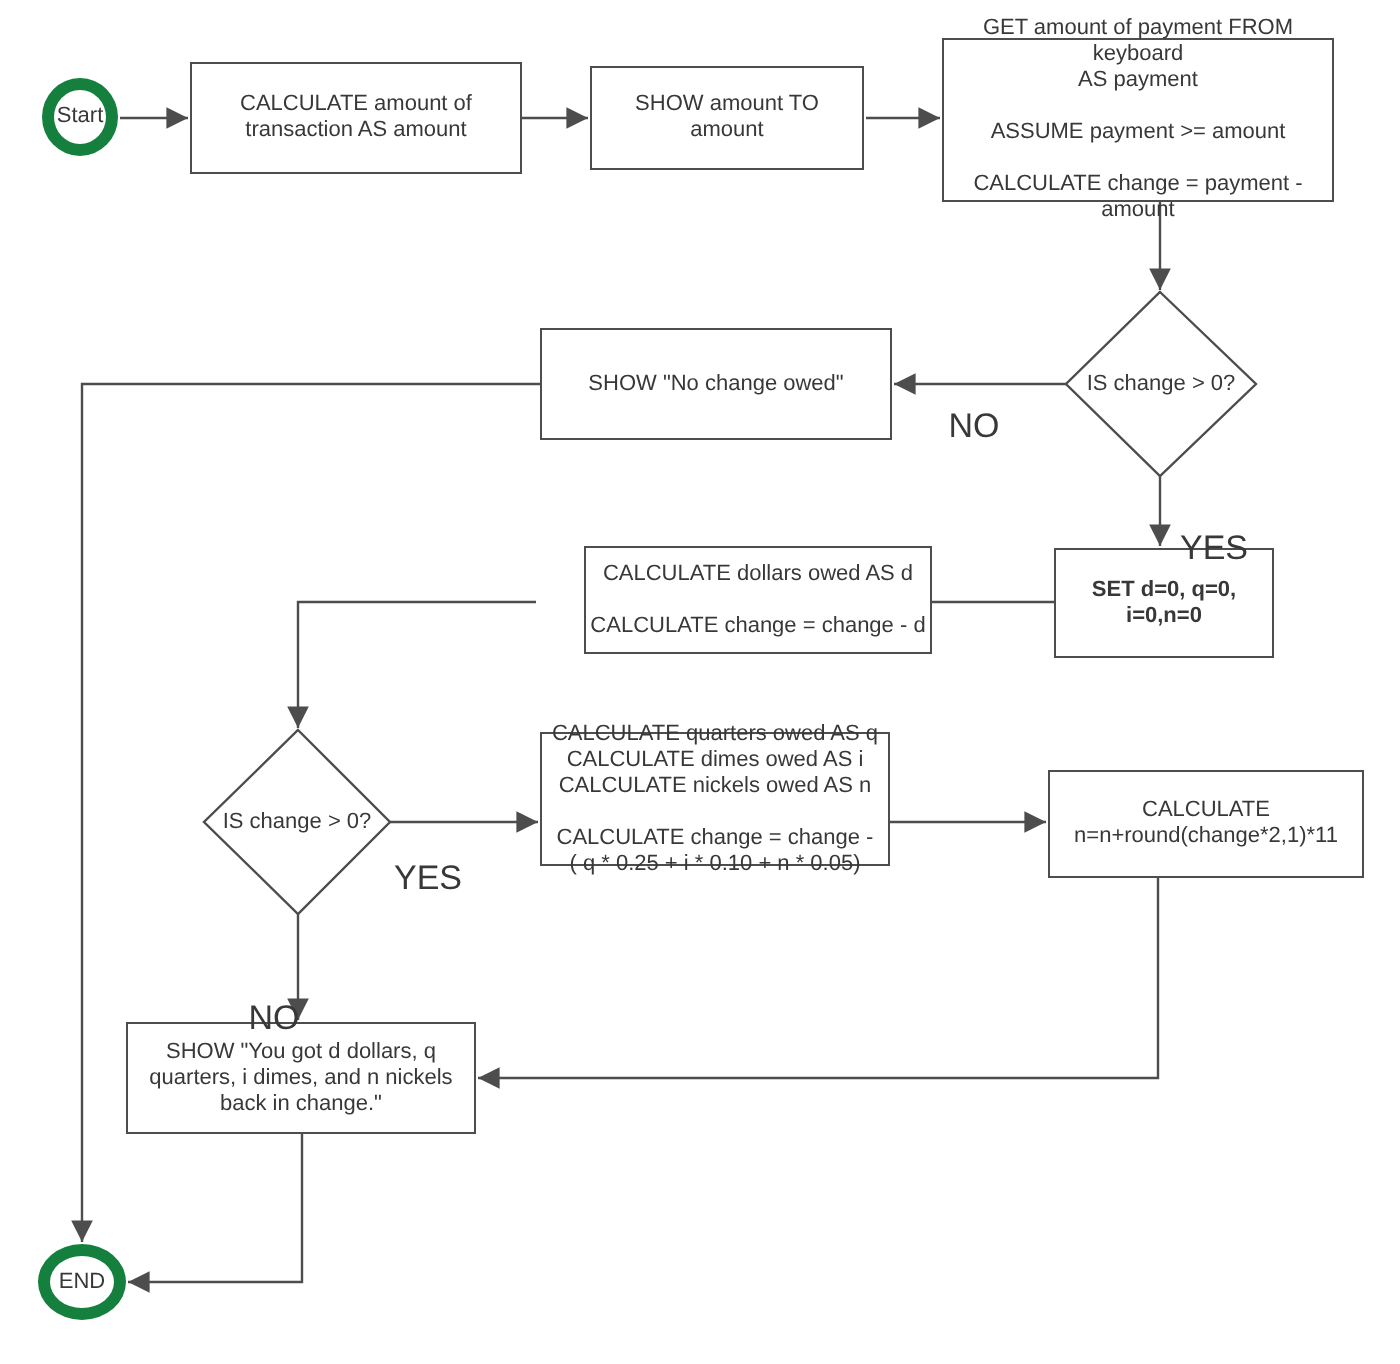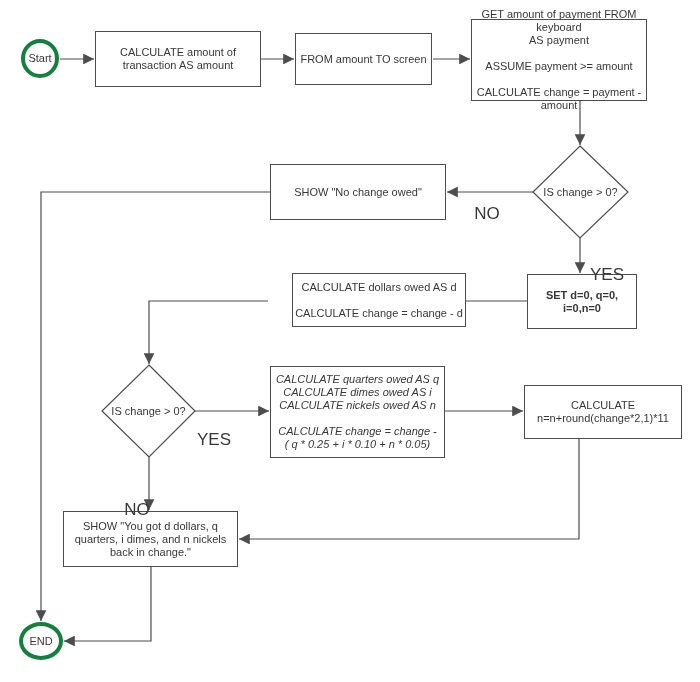--- a/index.html
+++ b/index.html
@@ -32,21 +32,21 @@
     white-space: pre-line;
     text-align: center;
     padding: 0 2px;
   }
   .rect {
     background: #ffffff;
     border: 1px solid #4d4d4d;
   }
   .terminator {
     background: #ffffff;
-    border: 4px solid #15803d;
+    border: 6px solid #15803d;
     border-radius: 50%;
   }
   .diamond-label {
     background: transparent;
   }
   .edge-label {
     position: absolute;
     transform: translate(-50%, -50%);
     color: #383838;
     font-size: 17px;
@@ -101,43 +101,43 @@
   </div>
   <div class="node terminator" style="left:19px; top:622px; width:44px; height:38px;">
     <span class="lbl">END</span>
   </div>
 
   <div class="node rect" style="left:95px; top:31px; width:166px; height:56px;align-items:center;">
     <span class="lbl">CALCULATE amount of
 transaction AS amount</span>
   </div>
   <div class="node rect" style="left:295px; top:33px; width:137px; height:52px;">
-    <span class="lbl">FROM amount TO screen</span>
+    <span class="lbl">SHOW amount TO amount</span>
   </div>
-  <div class="node rect" style="left:471px; top:19px; width:176px; height:82px;">
+  <div class="node rect" style="left:471px; top:19px; width:196px; height:82px;">
     <span class="lbl">GET amount of payment FROM keyboard
 AS payment
 
 ASSUME payment &gt;= amount
 
 CALCULATE change = payment - amount</span>
   </div>
   <div class="node rect" style="left:270px; top:164px; width:176px; height:56px;">
     <span class="lbl">SHOW "No change owed"</span>
   </div>
   <div class="node rect" style="left:527px; top:274px; width:110px; height:55px;font-weight:bold;">
     <span class="lbl">SET d=0, q=0,
 i=0,n=0</span>
   </div>
   <div class="node rect" style="left:268px; top:273px; width:174px; height:54px;margin-left:24px;">
     <span class="lbl">CALCULATE dollars owed AS d
 
 CALCULATE change = change - d</span>
   </div>
-  <div class="node rect" style="left:270px; top:366px; width:175px; height:92px;font-style:italic;">
+  <div class="node rect" style="left:270px; top:366px; width:175px; height:67px;">
     <span class="lbl">CALCULATE quarters owed AS q
 CALCULATE dimes owed AS i
 CALCULATE nickels owed AS n
 
 CALCULATE change = change -
 ( q * 0.25 + i * 0.10 + n * 0.05)</span>
   </div>
   <div class="node rect" style="left:524px; top:385px; width:158px; height:54px;">
     <span class="lbl">CALCULATE
 n=n+round(change*2,1)*11</span>

